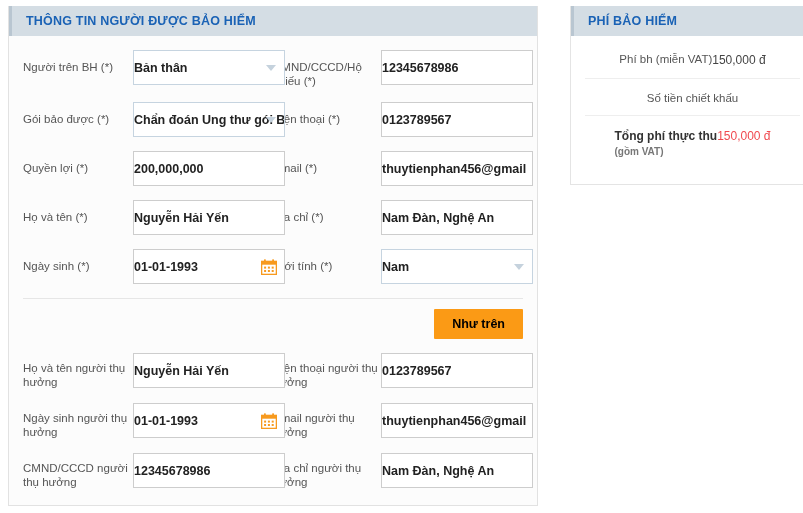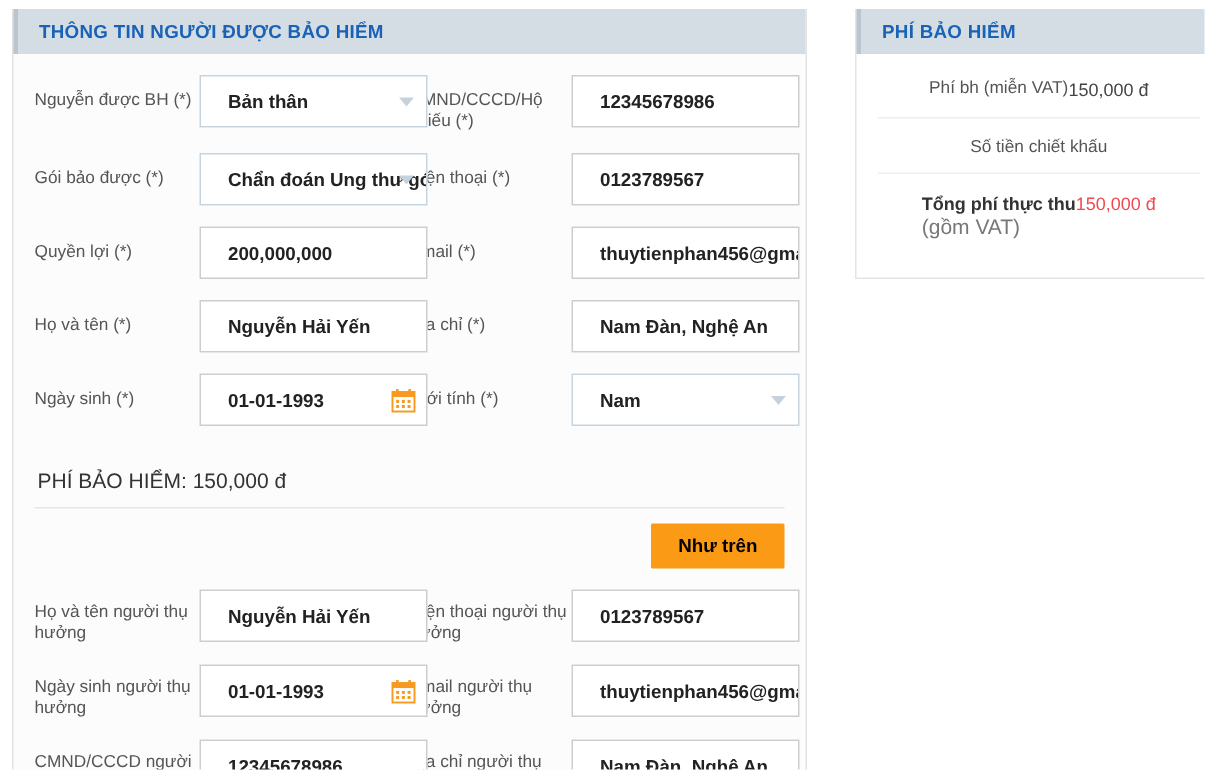--- a/index.html
+++ b/index.html
@@ -67,21 +67,21 @@
   }
   .lbl.wide { flex: 0 0 108px; }
   .ctrl { flex: 1 1 auto; min-width: 0; }
 
   .field {
     height: 35px;
     border: 1px solid #cdcdcd;
     background: #ffffff;
     display: flex;
     align-items: center;
-    padding: 0 18px;
+    padding: 0 0;
     font-size: 12.5px;
     font-weight: bold;
     color: #222;
     width: 152px;
     position: relative;
     overflow: hidden;
     white-space: nowrap;
   }
   .field.select {
     border: 1px solid #c6d4e0;
@@ -151,40 +151,40 @@
     padding: 13px 0 11px 0;
     border-bottom: 1px solid #eeeeee;
     font-size: 11.5px;
     color: #555;
   }
   .fee-row:last-child { border-bottom: none; }
   .fee-row .amt { font-size: 12px; color: #444; white-space: nowrap; }
   .fee-row.empty { min-height: 20px; }
   .fee-row.total { padding-top: 13px; }
   .fee-row.total .nm { font-weight: bold; color: #333; font-size: 12px; line-height: 15px; }
-  .fee-row.total .sub { font-weight: normal; color: #777; font-size: 14px; }
+  .fee-row.total .sub { font-weight: bold; color: #777; font-size: 10px; }
   .fee-row.total .amt { color: #f0494f; font-size: 12px; }
 </style>
 </head>
 <body>
 
 <div class="page">
 
   <div class="left-col">
     <div class="card">
 
       <div class="card-header">
         <span class="title">THÔNG TIN NGƯỜI ĐƯỢC BẢO HIỂM</span>
       </div>
 
       <div class="card-body">
 
         <div class="row">
           <div class="cell">
-            <div class="lbl">Nguyễn được BH (*)</div>
+            <div class="lbl">Người trên BH (*)</div>
             <div class="ctrl">
               <div class="field select">
                 <span>Bản thân</span>
                 <span class="caret"></span>
               </div>
             </div>
           </div>
           <div class="cell">
             <div class="lbl wide">CMND/CCCD/Hộ chiếu (*)</div>
             <div class="ctrl">
@@ -280,21 +280,20 @@
             <div class="lbl wide">Giới tính (*)</div>
             <div class="ctrl">
               <div class="field select">
                 <span>Nam</span>
                 <span class="caret"></span>
               </div>
             </div>
           </div>
         </div>
 
-        <div class="fee-line">PHÍ BẢO HIỂM: 150,000 đ</div>
         <div class="divider"></div>
 
         <div class="btn-row">
           <button class="btn-orange">Như trên</button>
         </div>
 
         <div class="beneficiary">
 
           <div class="row">
             <div class="cell">

